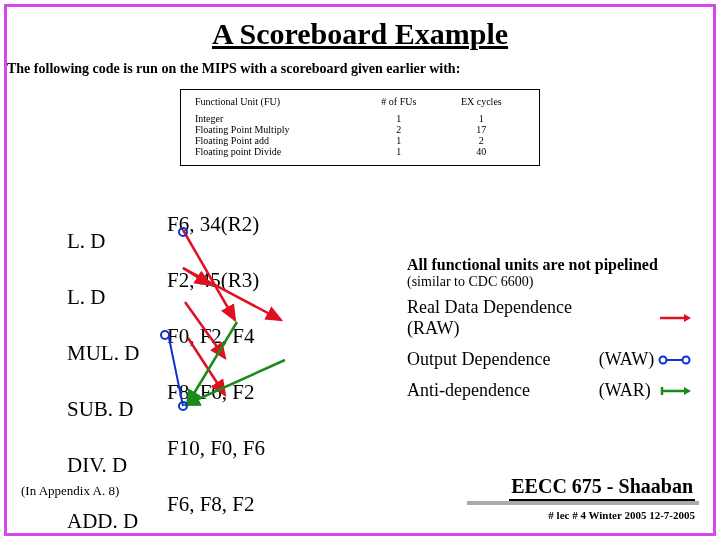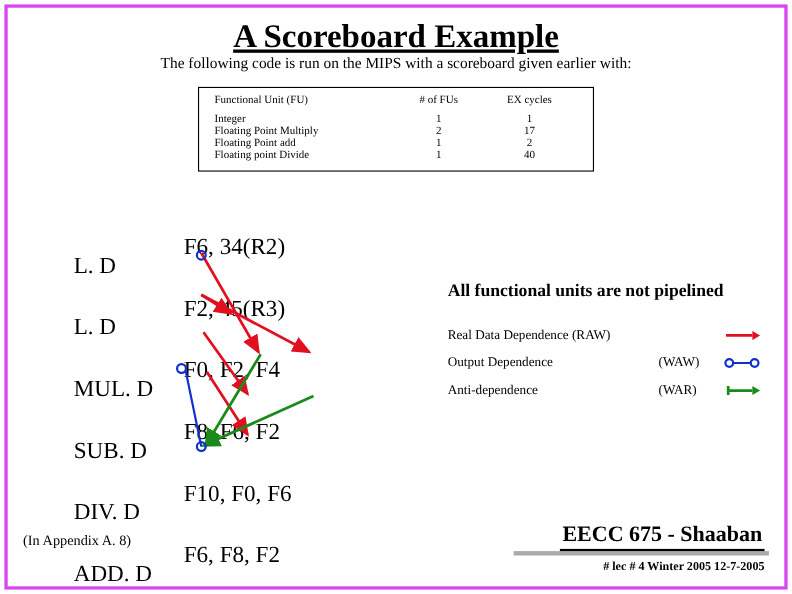--- a/index.html
+++ b/index.html
@@ -1,32 +1,32 @@
 <!DOCTYPE html>
 <html><head>
 <meta charset="utf-8">
 <style>
   * { box-sizing: border-box; margin: 0; padding: 0; }
   body { width: 720px; height: 540px; font-family: "Times New Roman", serif; background: #fff; position: relative; overflow: hidden; }
   .frame { position: absolute; inset: 4px; border: 3px solid #d946ef; }
   .title { text-align: center; font-size: 30px; font-weight: bold; text-decoration: underline; margin-top: 10px; }
-  .intro { text-align: center; font-size: 14px; font-weight: normal; margin-top: 0; }
+  .intro { font-size: 14px; font-weight: bold; margin-top: 10px; }
   .fu-table { margin: 12px auto 0; border: 1.5px solid #000; padding: 6px 14px 8px; font-size: 10px; width: 360px; }
   .fu-table .hdr { display: flex; margin-bottom: 6px; }
   .fu-table .row { display: flex; }
   .c1 { width: 170px; }
   .c2 { width: 80px; text-align: center; }
   .c3 { width: 90px; text-align: center; }
   .code-area { position: absolute; left: 60px; top: 205px; font-size: 21px; }
   .code-area .crow { display: flex; margin-bottom: 14px; }
   .op { width: 100px; margin-top: 17px; }
   .args { width: 160px; }
   .notes { position: absolute; left: 400px; top: 205px; font-size: 16px; font-weight: bold; width: 290px; margin-top: 44px; }
   .notes .small { font-size: 14px; font-weight: normal; }
-  .deps { position: absolute; left: 400px; top: 290px; font-size: 12px; width: 290px; }
+  .deps { position: absolute; left: 400px; top: 290px; font-size: 18px; width: 290px; }
   .deps .drow { display: flex; align-items: center; margin-bottom: 10px; }
   .dlabel { width: 195px; }
   .dtype { width: 60px; }
   .dsym { width: 40px; }
   .dsym svg { display: block; }
   .footer-course { position: absolute; right: 18px; bottom: 32px; font-size: 20px; font-weight: bold; border-bottom: 2px solid #000; padding: 0 2px 1px; }
   .shadow { position: absolute; right: 14px; bottom: 28px; width: 232px; height: 4px; background: #aaa; z-index: -1; }
   .footer-lec { position: absolute; right: 18px; bottom: 12px; font-size: 11px; font-weight: bold; }
   .appendix { position: absolute; left: 14px; bottom: 34px; font-size: 13px; }
   .overlay { position: absolute; left: 58px; top: 203px; pointer-events: none; }
@@ -110,20 +110,21 @@
     <line x1="220" y1="150" x2="120" y2="195" stroke="#1a8a1a" stroke-width="2.5" marker-end="url(#ag)"></line>
     <line x1="172" y1="112" x2="122" y2="195" stroke="#1a8a1a" stroke-width="2.5" marker-end="url(#ag)"></line>
     <circle cx="118" cy="22" r="4" fill="none" stroke="#1030d0" stroke-width="2"></circle>
     <circle cx="100" cy="125" r="4" fill="none" stroke="#1030d0" stroke-width="2"></circle>
     <line x1="104" y1="128" x2="118" y2="196" stroke="#1030d0" stroke-width="2"></line>
     <circle cx="118" cy="196" r="4" fill="none" stroke="#1030d0" stroke-width="2"></circle>
   </svg>
 
   <div class="notes">
     <div>All functional units are not pipelined</div>
+    <div class="small">(similar to CDC 6600)</div>
   </div>
 
   <div class="deps">
     <div class="drow">
       <div class="dlabel">Real Data Dependence (RAW)</div>
       <div class="dtype"></div>
       <div class="dsym">
           <svg width="34" height="12">
             <line x1="2" y1="6" x2="26" y2="6" stroke="#e01020" stroke-width="2.5"></line>
             <path d="M26,2 L33,6 L26,10 Z" fill="#e01020"></path>

